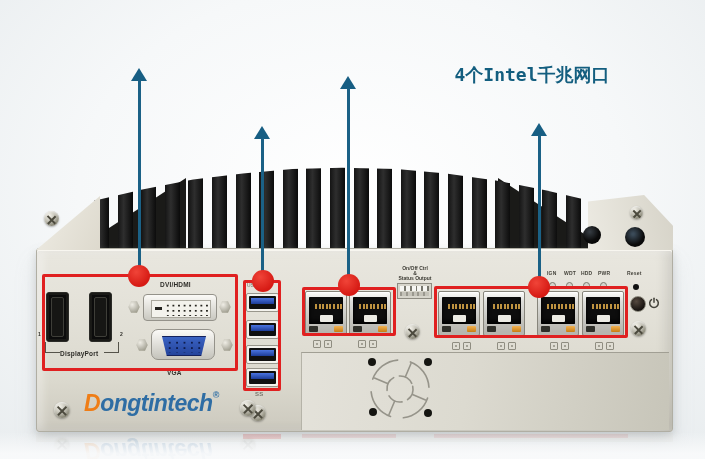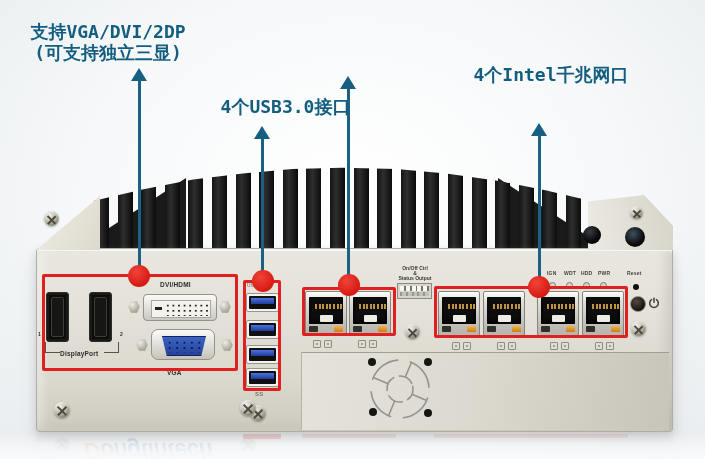--- a/index.html
+++ b/index.html
@@ -311,20 +311,21 @@
         <path d="M61.5 47 L48.5 41.5"></path>
       <path d="M25 61.5 L30.5 48.5"></path>
         <path d="M10.5 25 L23.5 30.5"></path>
     </g>
   </svg>
   <div class="vent-dot" style="left:368px;top:358px;z-index:3"></div>
   <div class="vent-dot" style="left:369px;top:408px;z-index:3"></div>
   <div class="vent-dot" style="left:424px;top:358px;z-index:3"></div>
   <div class="vent-dot" style="left:424px;top:409px;z-index:3"></div>
 
+  <div class="logo"><span class="d">D</span><span class="rest">ongtintech</span><sup>®</sup></div>
   <div class="screw" style="left:54px;top:402px;width:16px;height:16px;z-index:3"></div>
   <div class="screw" style="left:240px;top:400px;width:16px;height:16px;z-index:3"></div>
 
   <div class="red-box" style="left:42px;top:274px;width:196px;height:97px"></div>
   <div class="red-box" style="left:243px;top:280px;width:38px;height:111px"></div>
   <div class="red-box" style="left:302px;top:287px;width:94px;height:49px"></div>
   <div class="red-box" style="left:434px;top:286px;width:194px;height:52px"></div>
 
   <div class="arrow-head" style="left:131px;top:68px"></div>
   <div class="arrow-shaft" style="left:138px;top:80px;height:196px"></div>
@@ -335,28 +336,21 @@
   <div class="red-dot" style="left:252px;top:270px"></div>
 
   <div class="arrow-head" style="left:340px;top:76px"></div>
   <div class="arrow-shaft" style="left:347px;top:88px;height:197px"></div>
   <div class="red-dot" style="left:338px;top:274px"></div>
 
   <div class="arrow-head" style="left:531px;top:123px"></div>
   <div class="arrow-shaft" style="left:538px;top:135px;height:152px"></div>
   <div class="red-dot" style="left:528px;top:276px"></div>
 
-  <div class="callout" style="left:28px;top:21px;width:160px">
-    <span>支持VGA/DVI/2DP</span>
-      <span>(可支持独立三显)</span>
-  </div>
-  <div class="callout" style="left:203px;top:96px;width:165px">
-    <span>4个USB3.0接口</span>
-  </div>
-  <div class="callout" style="left:459px;top:64px;width:184px">
+  <div class="callout" style="left:440px;top:64px;width:184px">
     <span>4个Intel千兆网口</span>
   </div>
 
   <div class="abs refl" style="left:36px;top:433px;width:637px;height:9px;background:linear-gradient(180deg,#d8d6cc,#eceae2);z-index:1"></div>
   <div class="abs refl" style="left:243px;top:434px;width:38px;height:5px;background:#e02020;z-index:1"></div>
   <div class="abs refl" style="left:302px;top:434px;width:94px;height:4px;background:#e02020;opacity:.14;z-index:1"></div>
   <div class="abs refl" style="left:434px;top:434px;width:194px;height:4px;background:#e02020;opacity:.12;z-index:1"></div>
   <div class="logo refl" style="top:437px;z-index:1"><span class="d">D</span><span class="rest">ongtintech</span></div>
   <div class="screw refl" style="left:54px;top:438px;width:16px;height:16px;opacity:.15;z-index:1"></div>
   <div class="screw refl" style="left:240px;top:438px;width:16px;height:16px;opacity:.15;z-index:1"></div>

